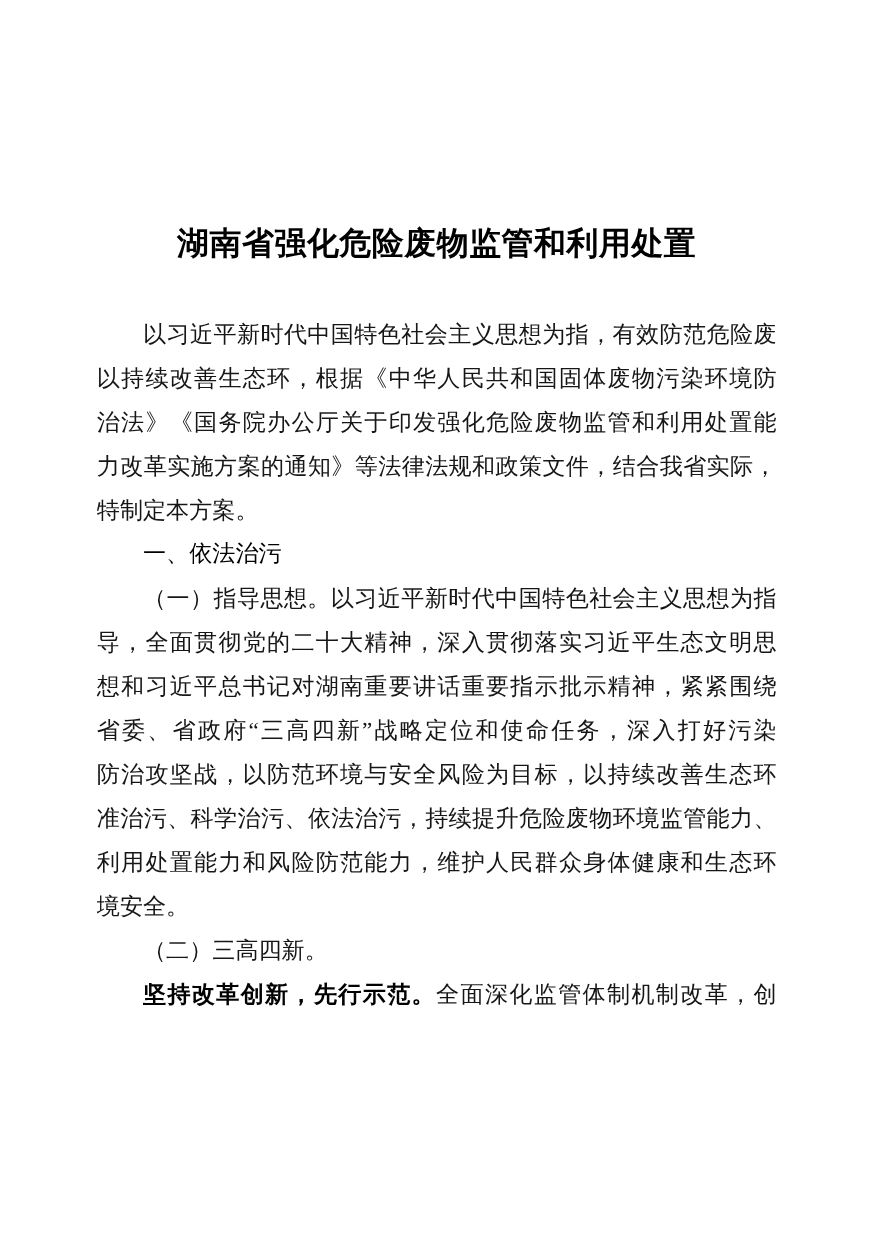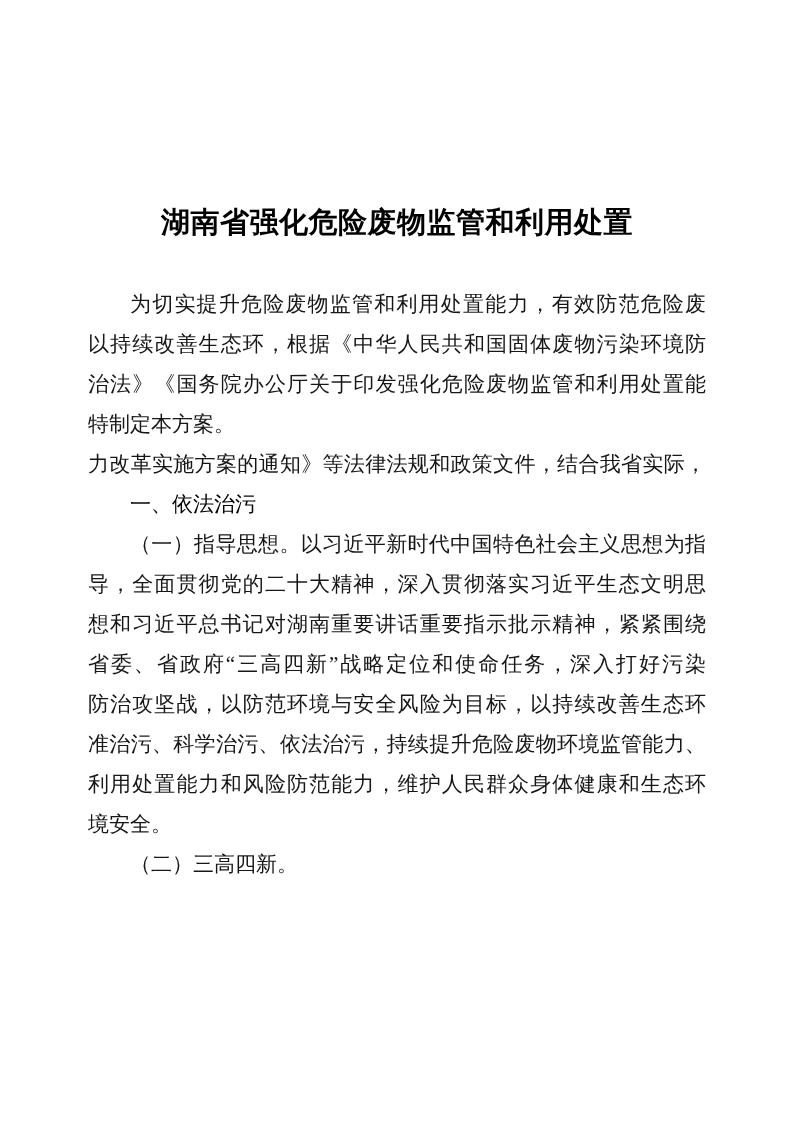--- a/index.html
+++ b/index.html
@@ -66,36 +66,39 @@
 </style>
 </head>
 <body>
 
 <div class="page">
   <h1 class="doc-title">
     <div class="title-line">湖南省强化危险废物监管和利用处置</div>
   </h1>
   <div class="doc-body">
       <div class="block">
-        <div class="line indent j"><span class="seg">为切实提升危险废物监管和利用处置能力，有效防范危险废</span></div>
+        <div class="line indent j"><span class="seg">以习近平新时代中国特色社会主义思想为指，有效防范危险废</span></div>
         <div class="line j"><span class="seg">以持续改善生态环，根据《中华人民共和国固体废物污染环境防</span></div>
         <div class="line j"><span class="seg">治法》《国务院办公厅关于印发强化危险废物监管和利用处置能</span></div>
+        <div class="line j"><span class="seg">力改革实施方案的通知》等法律法规和政策文件，结合我省实际，</span></div>
         <div class="line nj"><span class="seg">特制定本方案。</span></div>
-        <div class="line j"><span class="seg">力改革实施方案的通知》等法律法规和政策文件，结合我省实际，</span></div>
       </div>
       <div class="block heading">
         <div class="line indent nj"><span class="seg">一、依法治污</span></div>
       </div>
       <div class="block">
         <div class="line indent j"><span class="seg">（一）指导思想。以习近平新时代中国特色社会主义思想为指</span></div>
         <div class="line j"><span class="seg">导，全面贯彻党的二十大精神，深入贯彻落实习近平生态文明思</span></div>
         <div class="line j"><span class="seg">想和习近平总书记对湖南重要讲话重要指示批示精神，紧紧围绕</span></div>
         <div class="line j"><span class="seg">省委、省政府“三高四新”战略定位和使命任务，深入打好污染</span></div>
         <div class="line j"><span class="seg">防治攻坚战，以防范环境与安全风险为目标，以持续改善生态环</span></div>
         <div class="line j"><span class="seg">准治污、科学治污、依法治污，持续提升危险废物环境监管能力、</span></div>
         <div class="line j"><span class="seg">利用处置能力和风险防范能力，维护人民群众身体健康和生态环</span></div>
         <div class="line nj"><span class="seg">境安全。</span></div>
       </div>
       <div class="block">
         <div class="line indent nj"><span class="seg">（二）三高四新。</span></div>
       </div>
+      <div class="block">
+        <div class="line indent j"><span class="seg-b">坚持改革创新，先行示范。</span><span class="seg">全面深化监管体制机制改革，创</span></div>
+      </div>
     </div>
 </div>
 
 </body></html>

